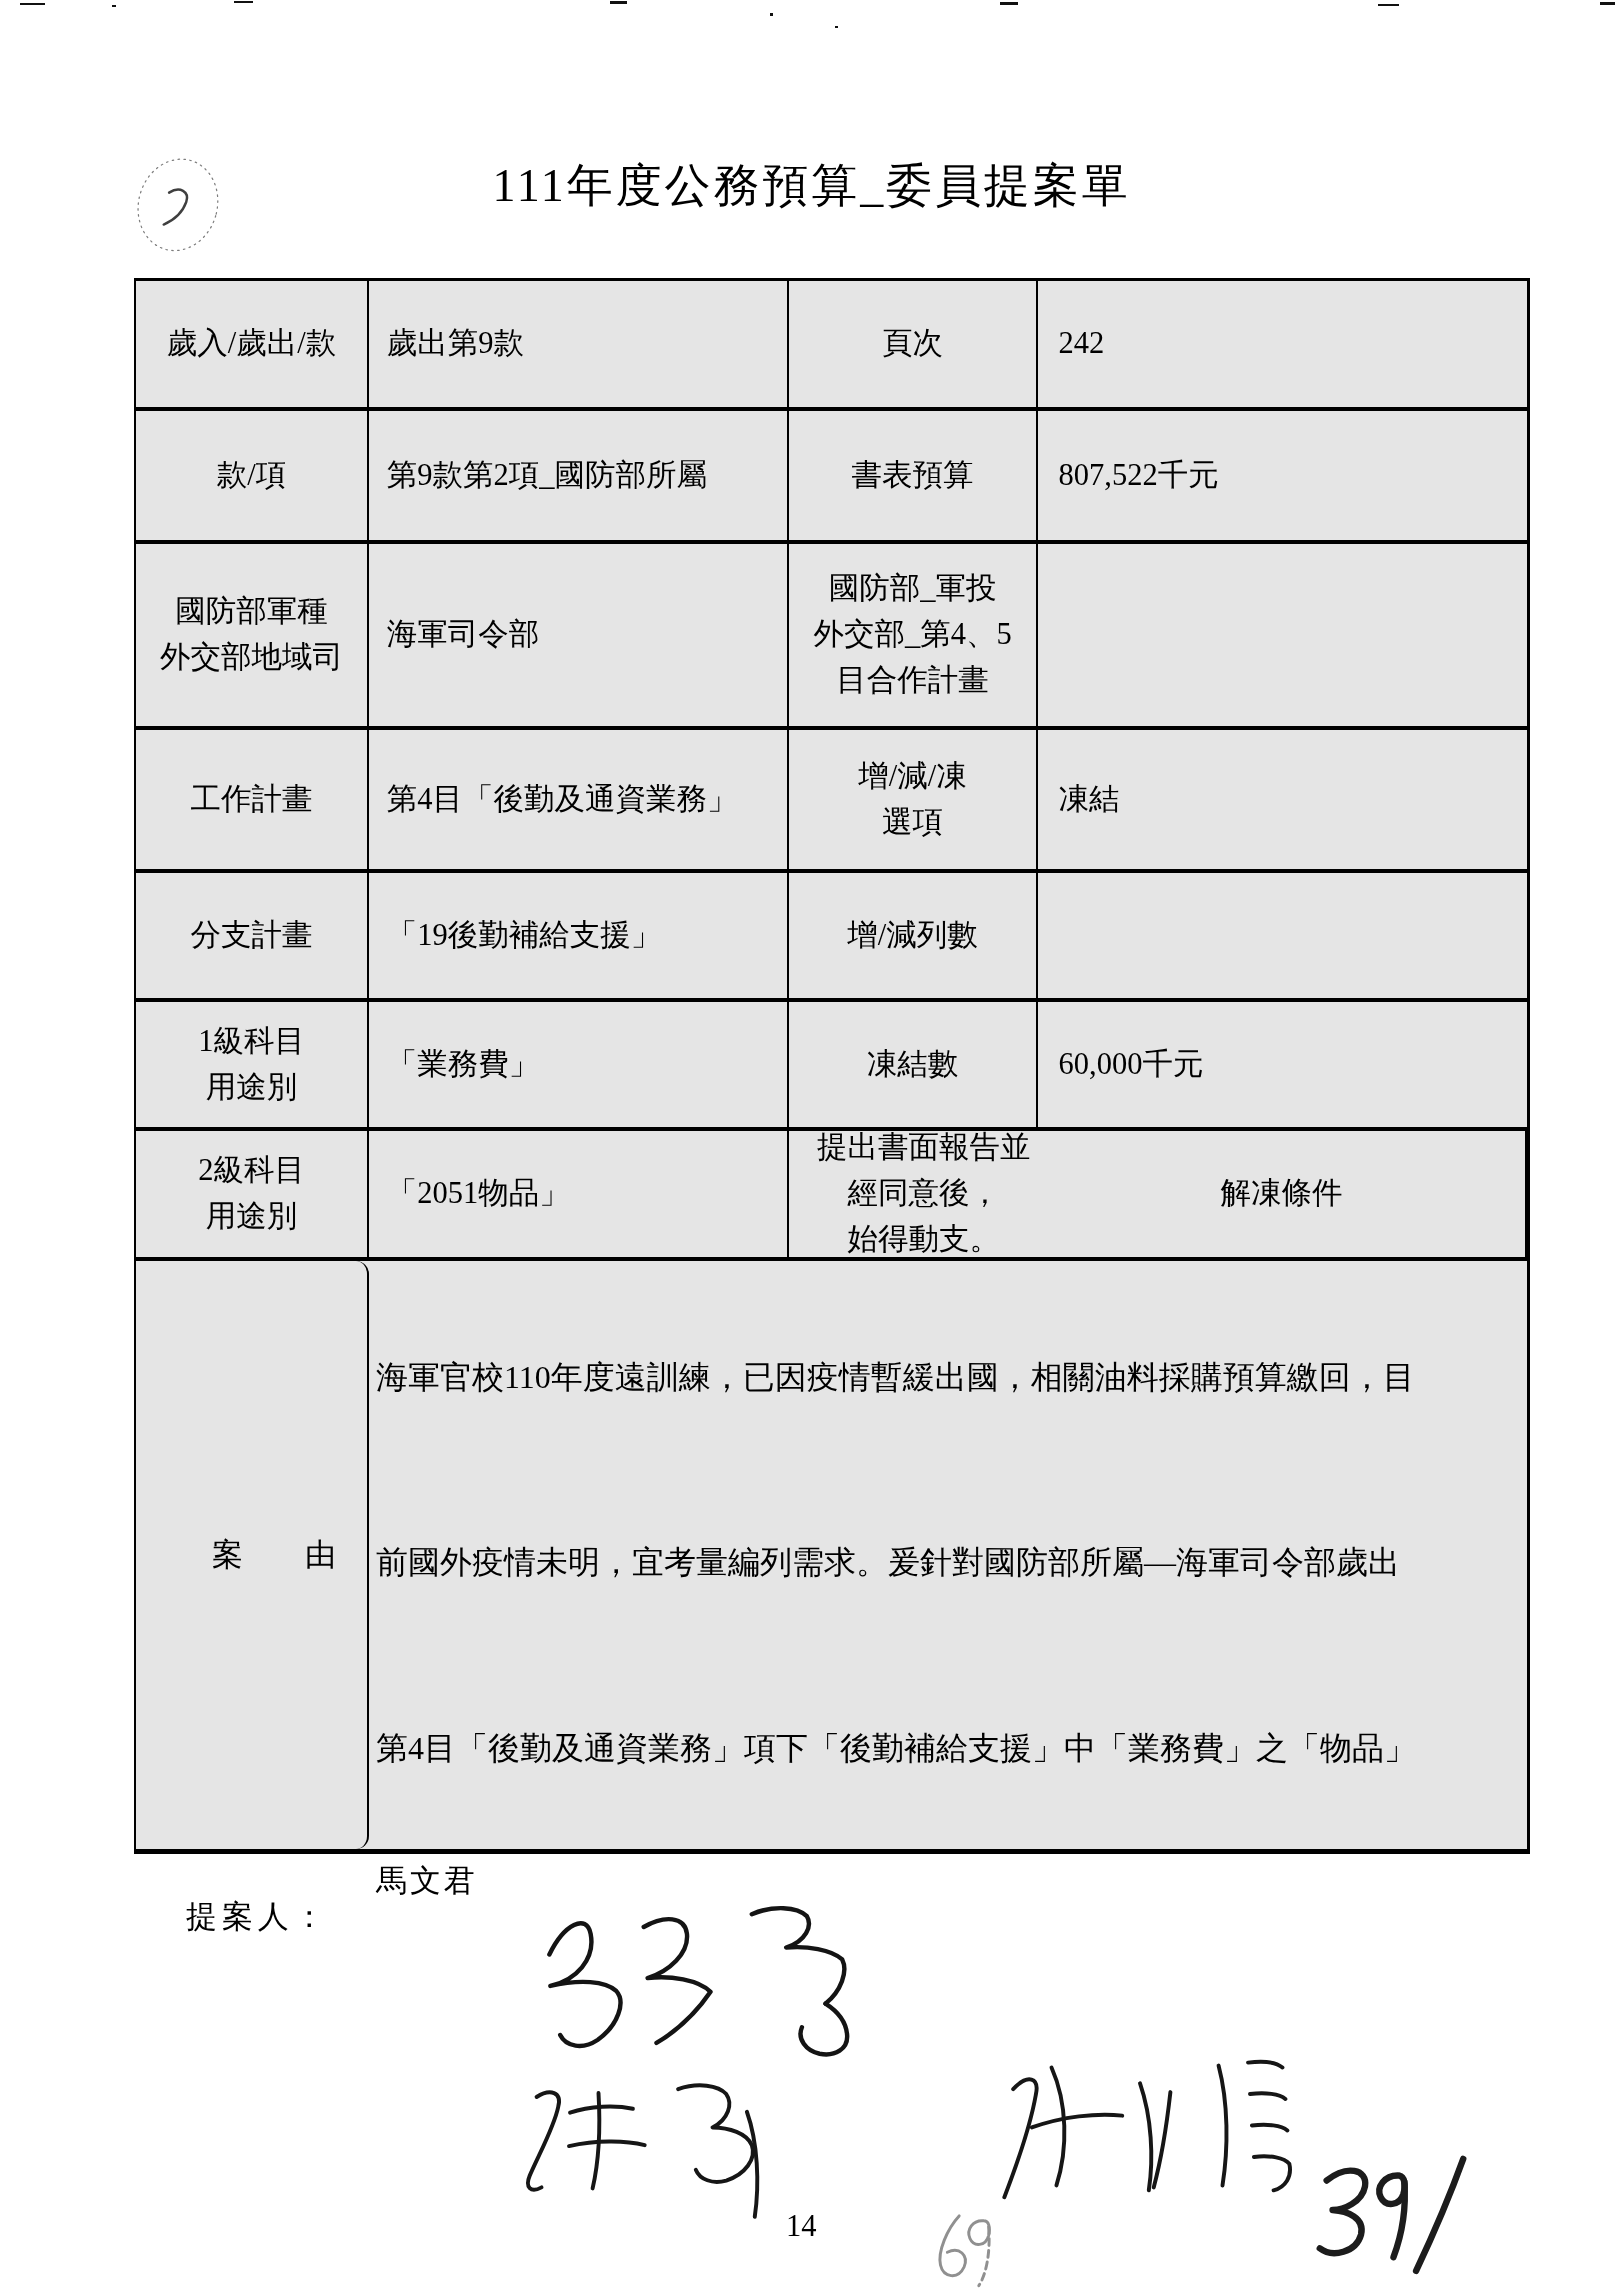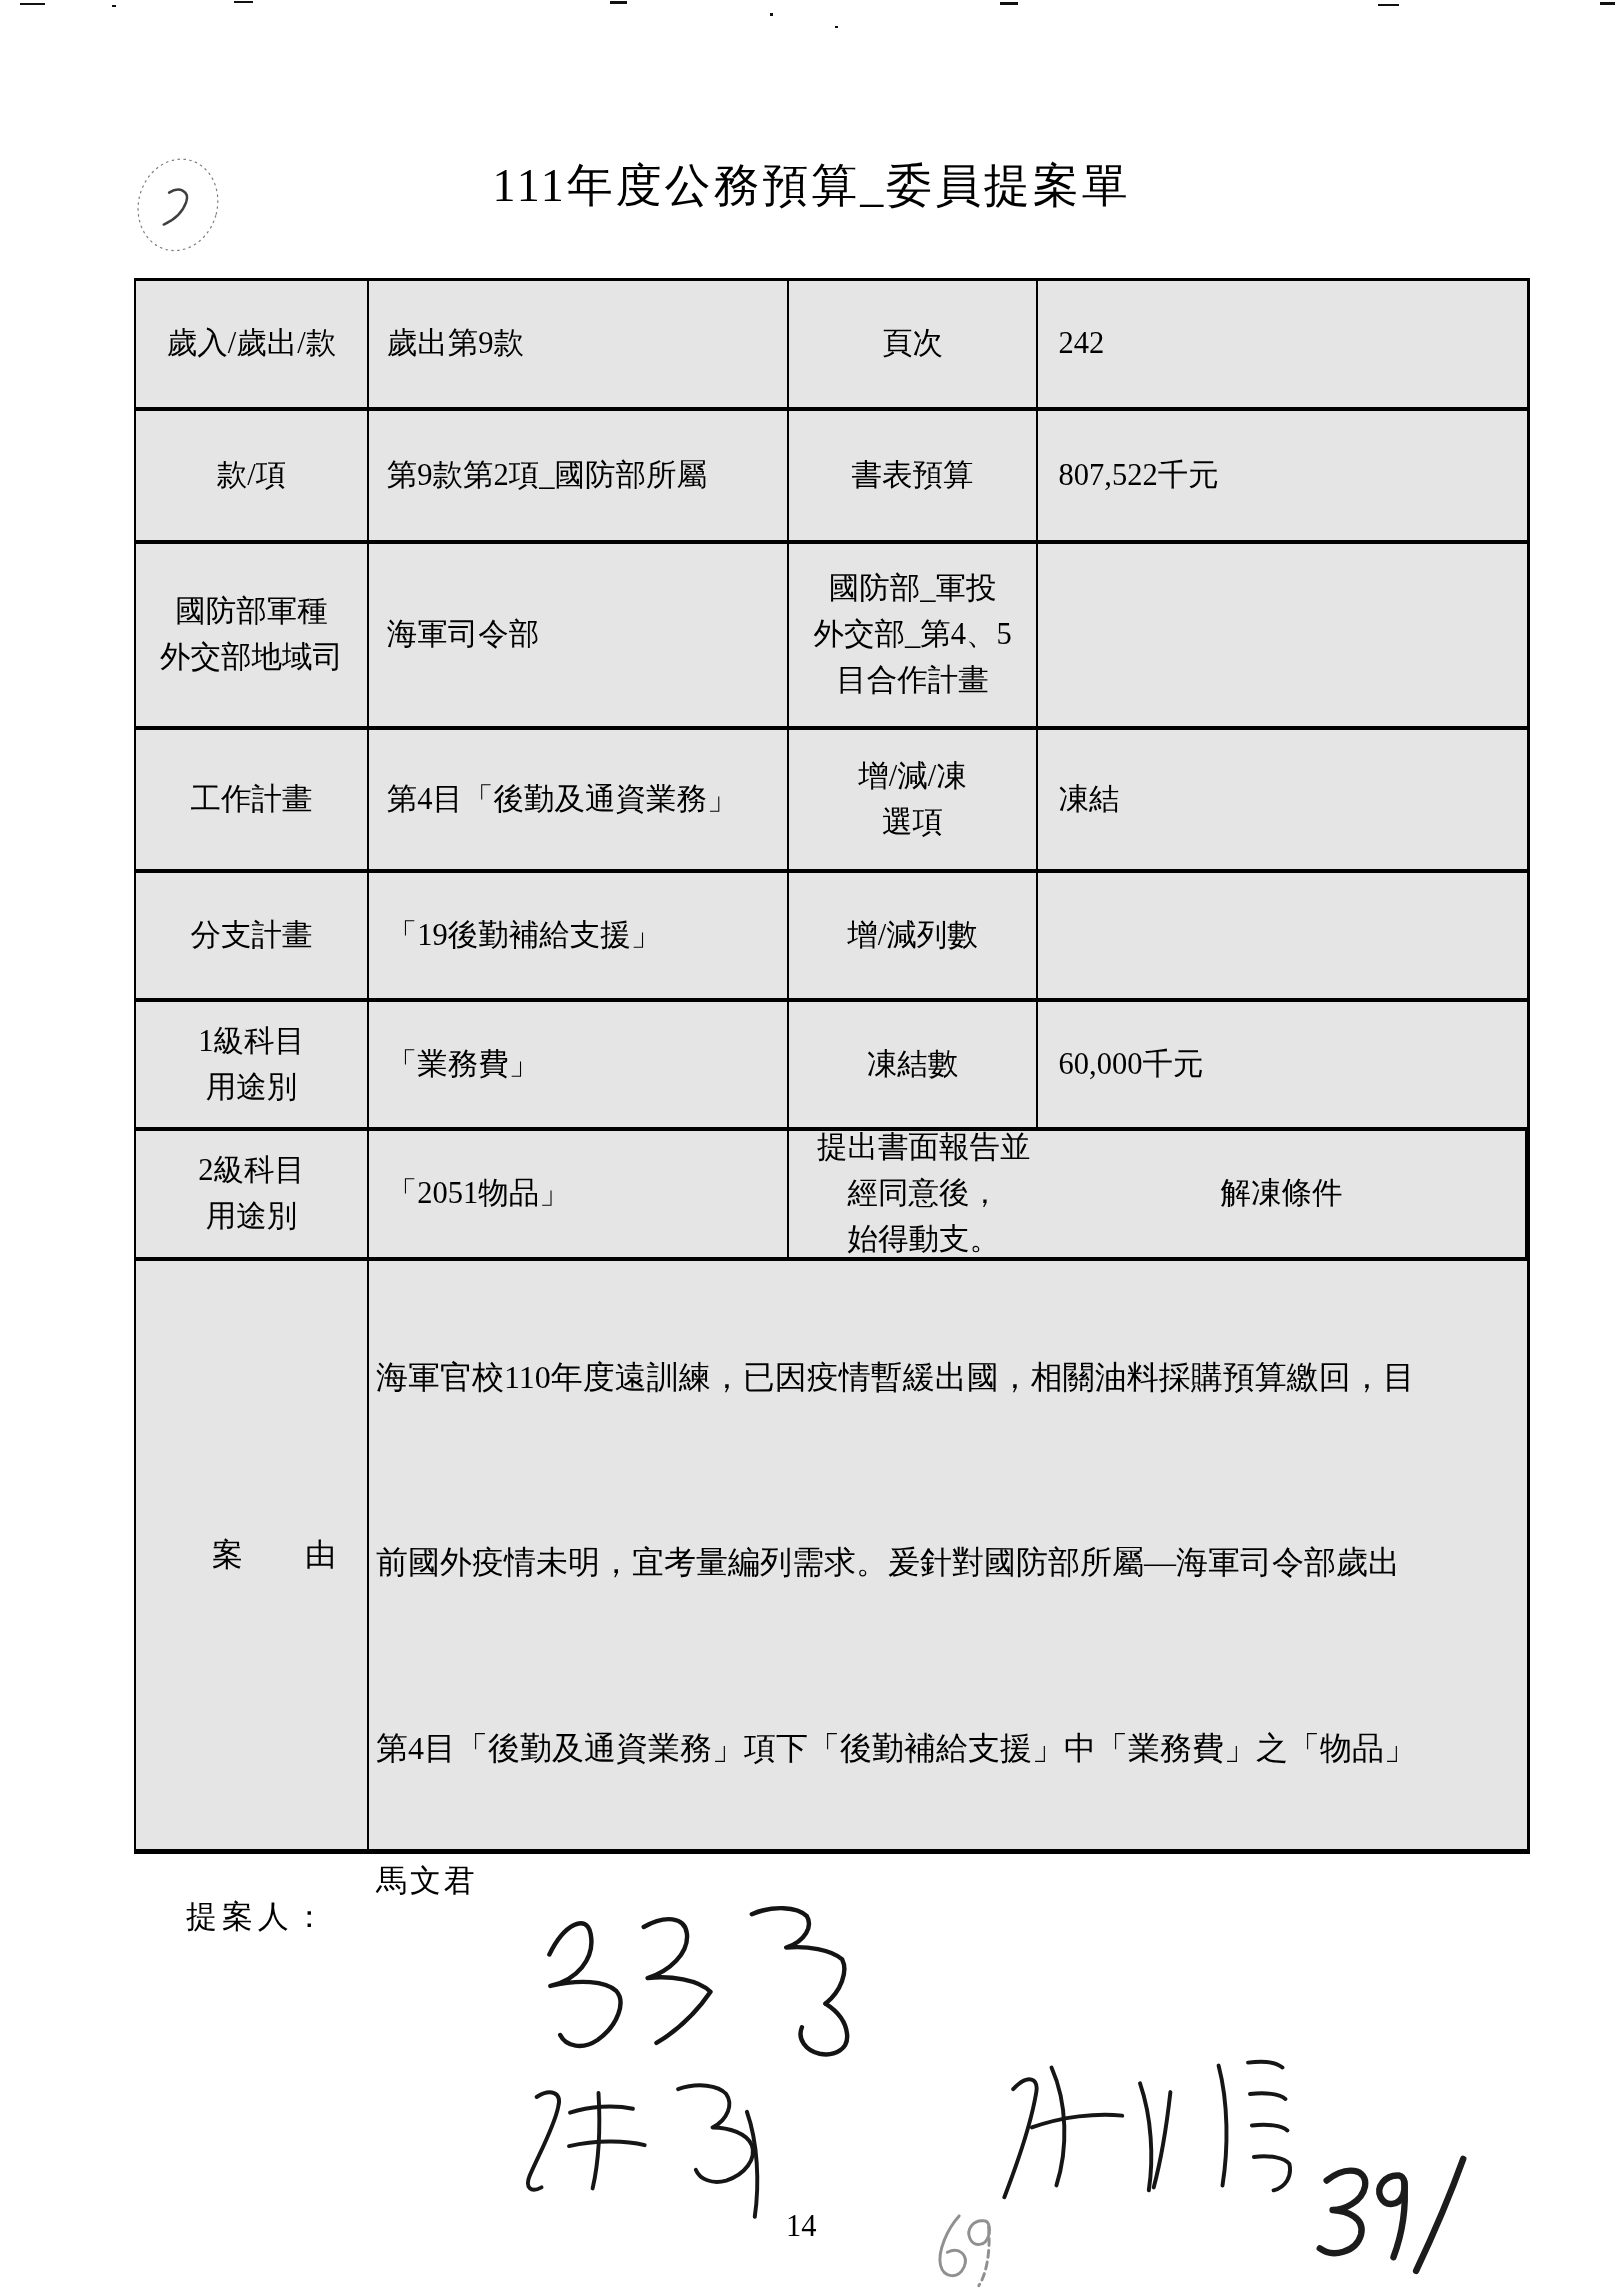--- a/index.html
+++ b/index.html
@@ -36,21 +36,21 @@
     border-bottom:4.4px solid #000;
     display:flex;align-items:center;
     font-size:30.5px;line-height:1.5;
     white-space:pre-line;
     overflow:hidden;
   }
   .cell.c4{border-right:none;}
   .cell.lbl{justify-content:center;text-align:center;}
   .cell.val{padding-left:17.7px;}
   .cell.val4{padding-left:20.6px;text-align:center;}
-  .cell.last{border-bottom:none;}
+  .cell.last{border-bottom:none;border-radius:13px;}
   .reason-label{font-size:31px;padding-left:45px;}
   .reason-cell{
     grid-column:2/5;border-right:none;border-bottom:none;
     display:block;padding-left:6.9px;overflow:hidden;
   }
   .reason-wrap{margin-top:-46px;}
   .rline{font-size:32px;line-height:140px;height:140px;white-space:nowrap;}
   
   .proposer-label{position:absolute;left:186px;top:1896px;font-size:31px;letter-spacing:4.9px;}
   .proposer-name{position:absolute;left:376px;top:1860px;font-size:31px;letter-spacing:2.9px;}

